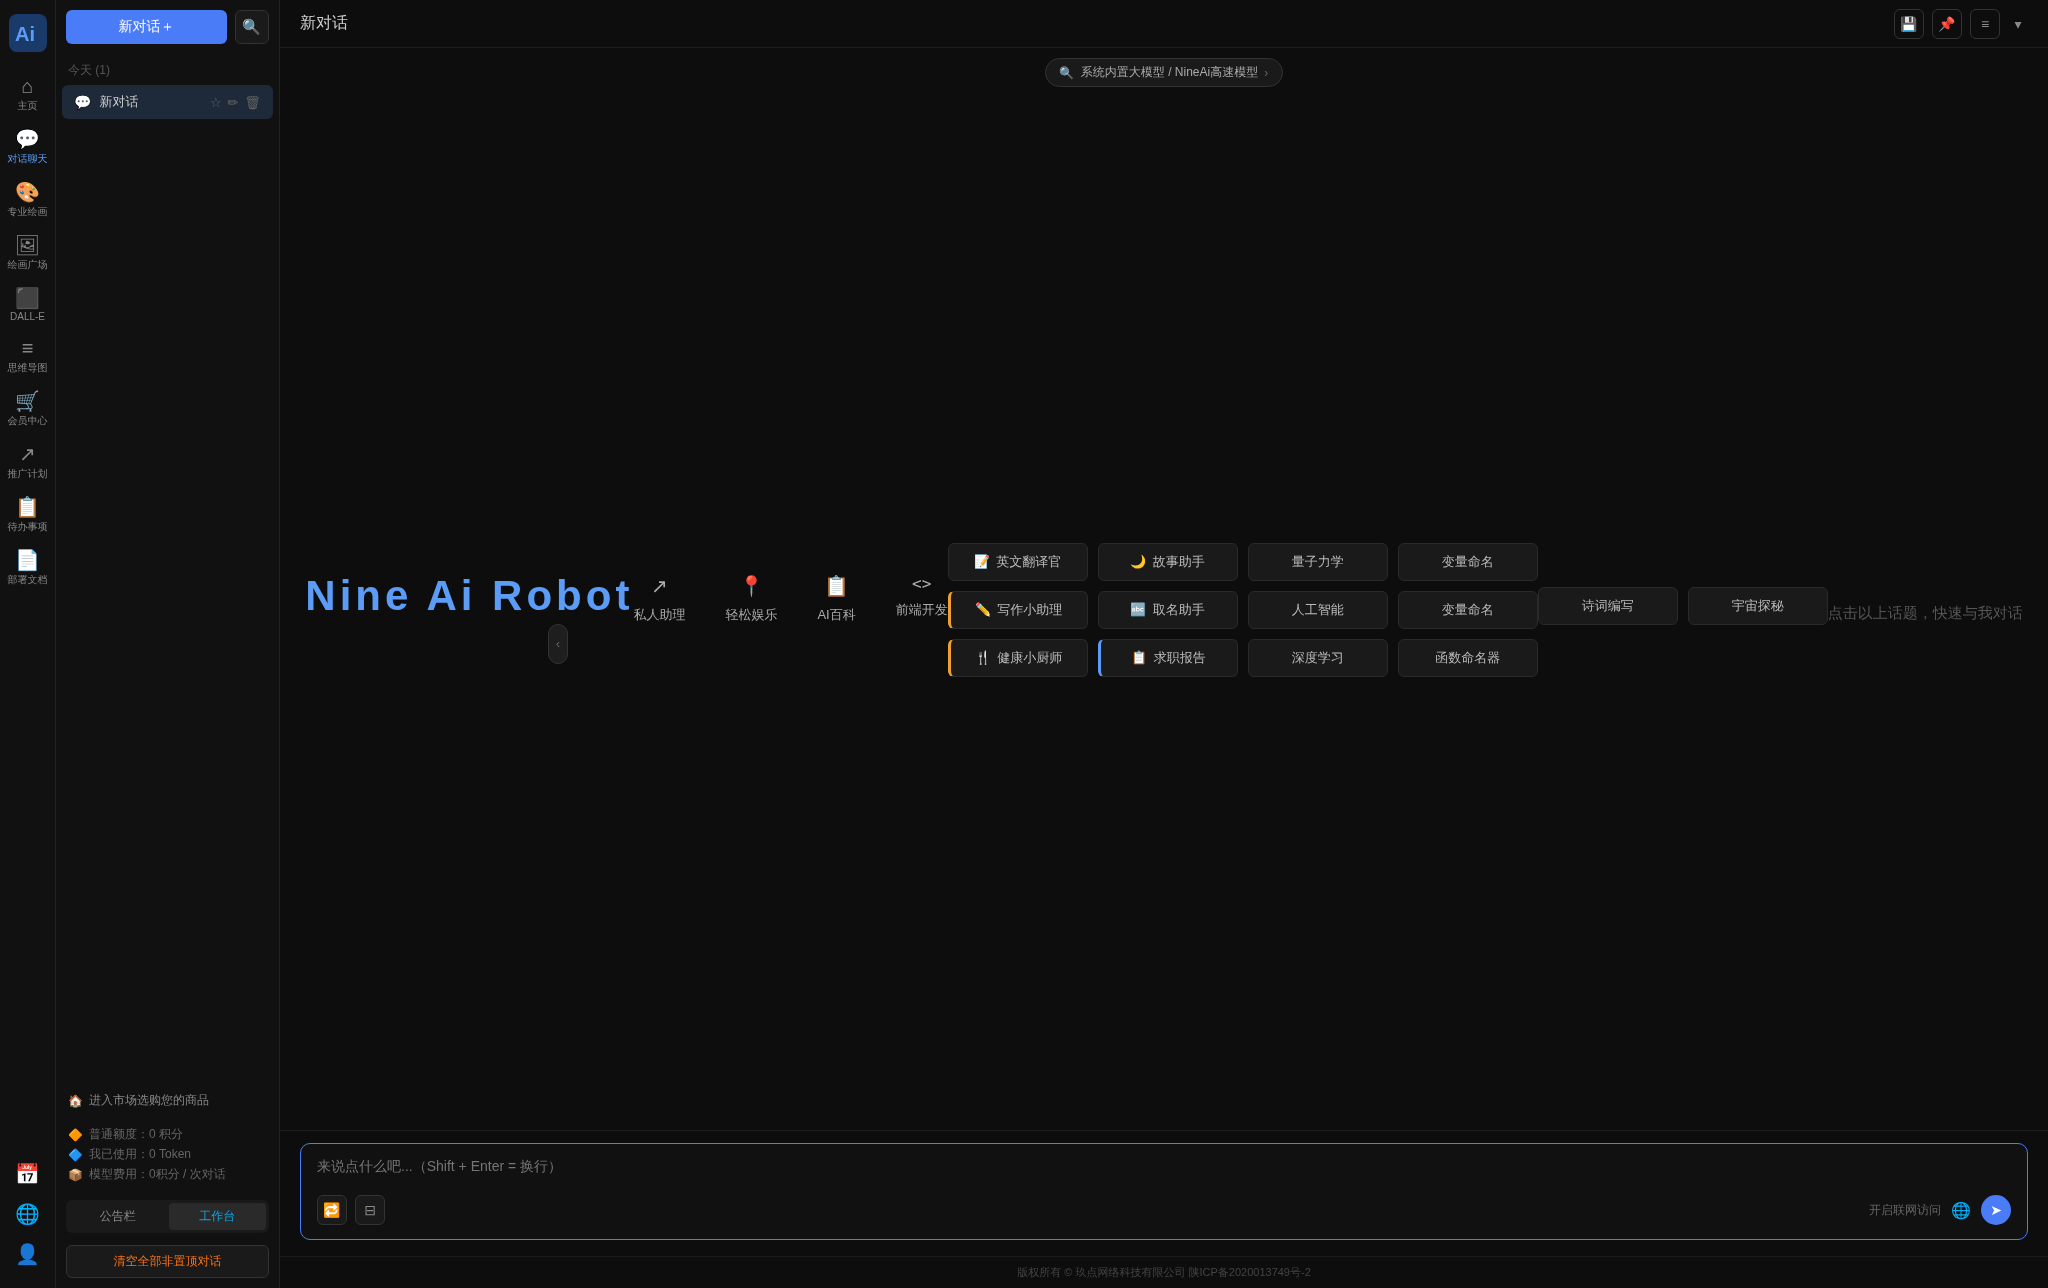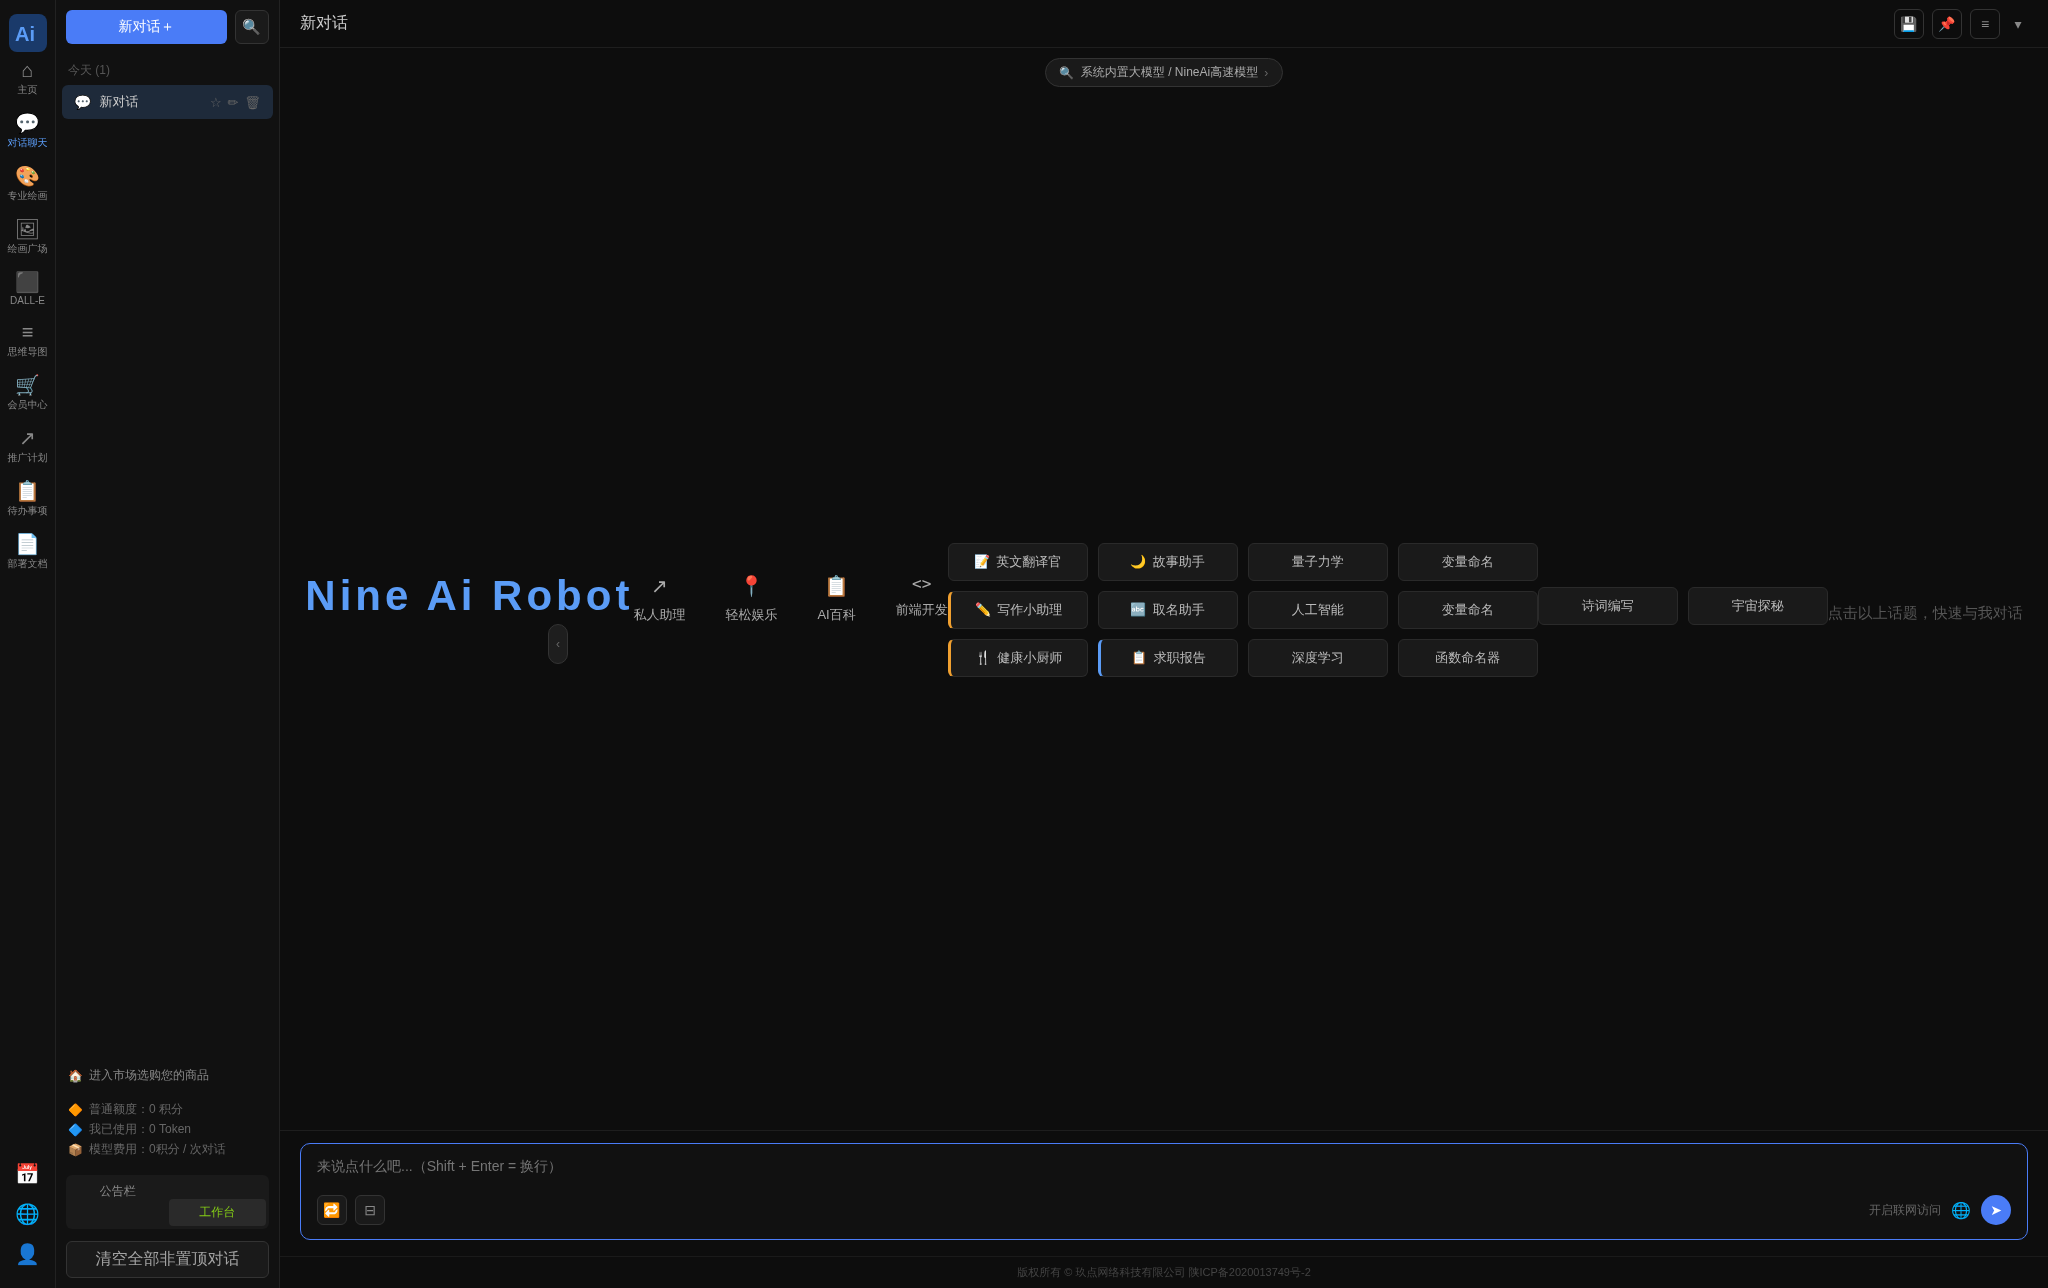--- a/index.html
+++ b/index.html
@@ -22,21 +22,21 @@
       flex-direction: column;
       align-items: center;
       padding-top: 14px;
       gap: 0;
       flex-shrink: 0;
       border-right: 1px solid #222;
     }
     .logo-area {
       width: 38px;
       height: 24px;
-      margin-bottom: 14px;
+      margin-bottom: 30px;
     }
     .logo-area svg { width: 38px; height: 38px; }
     .sidebar-icon-item {
       display: flex;
       flex-direction: column;
       align-items: center;
       justify-content: center;
       width: 50px;
       padding: 8px 4px;
       cursor: pointer;
@@ -141,29 +141,29 @@
     }
     .sidebar-tab {
       flex: 1;
       padding: 5px;
       text-align: center;
       border-radius: 4px;
       font-size: 12px;
       cursor: pointer;
       color: #888;
     }
-    .sidebar-tab.active { background: #2a2a2a; color: #84cc16; margin-top: 21px; }
+    .sidebar-tab.active { background: #2a2a2a; color: #0ea5e9; }
     .clear-btn {
       margin: 6px 10px 10px;
       padding: 7px;
       background: #1a1a1a;
       border: 1px solid #333;
       border-radius: 6px;
-      color: #a3a3a3;
-      font-size: 16px;
+      color: #f97316;
+      font-size: 12px;
       cursor: pointer;
       text-align: center;
     }
 
     
     .collapse-btn {
       position: absolute;
       left: 268px;
       top: 50%;
       transform: translateY(-50%);

